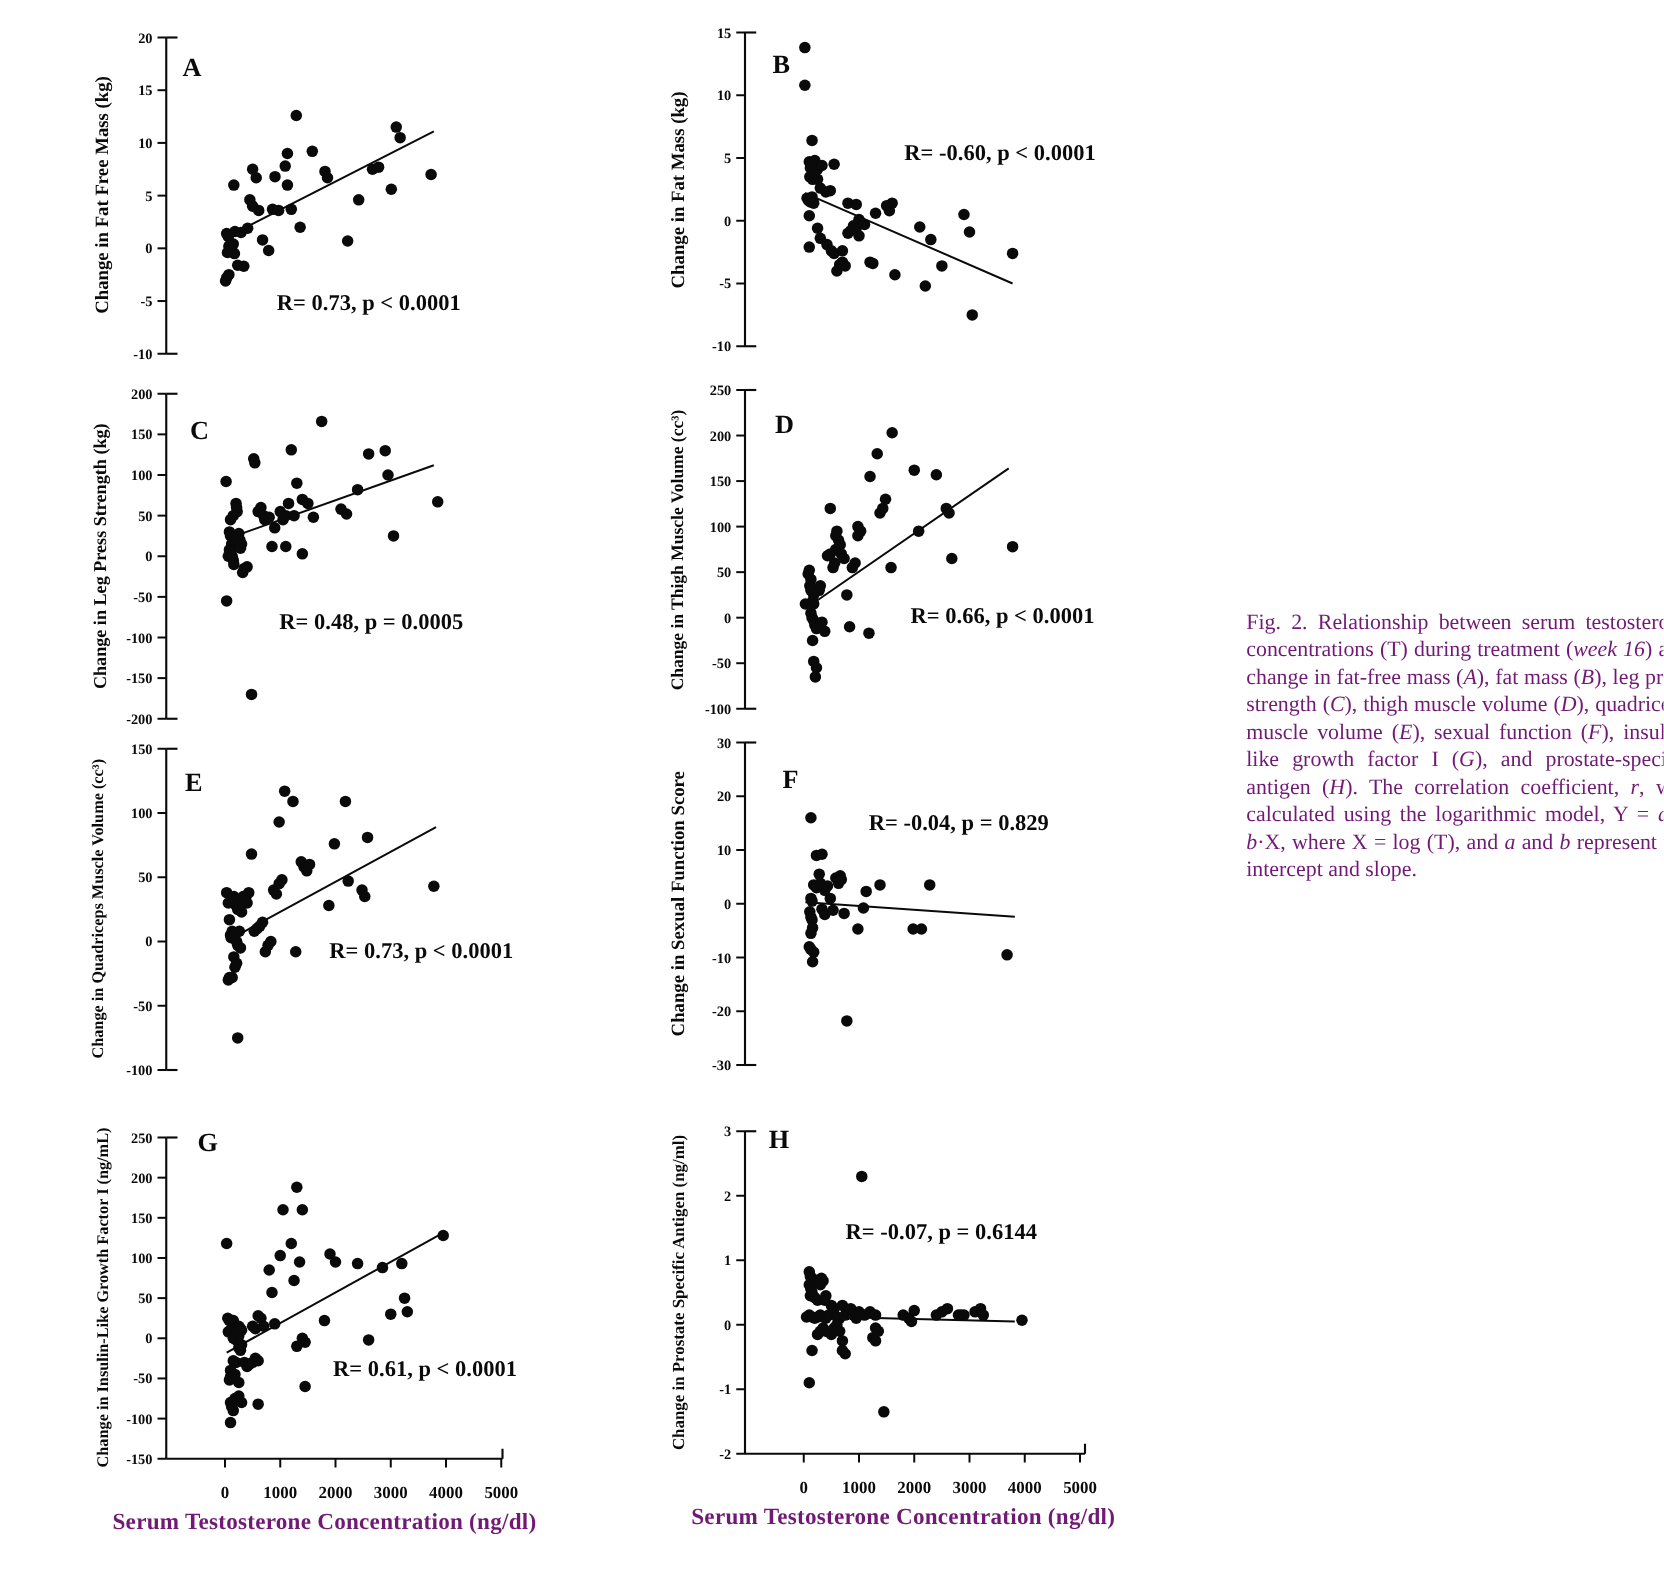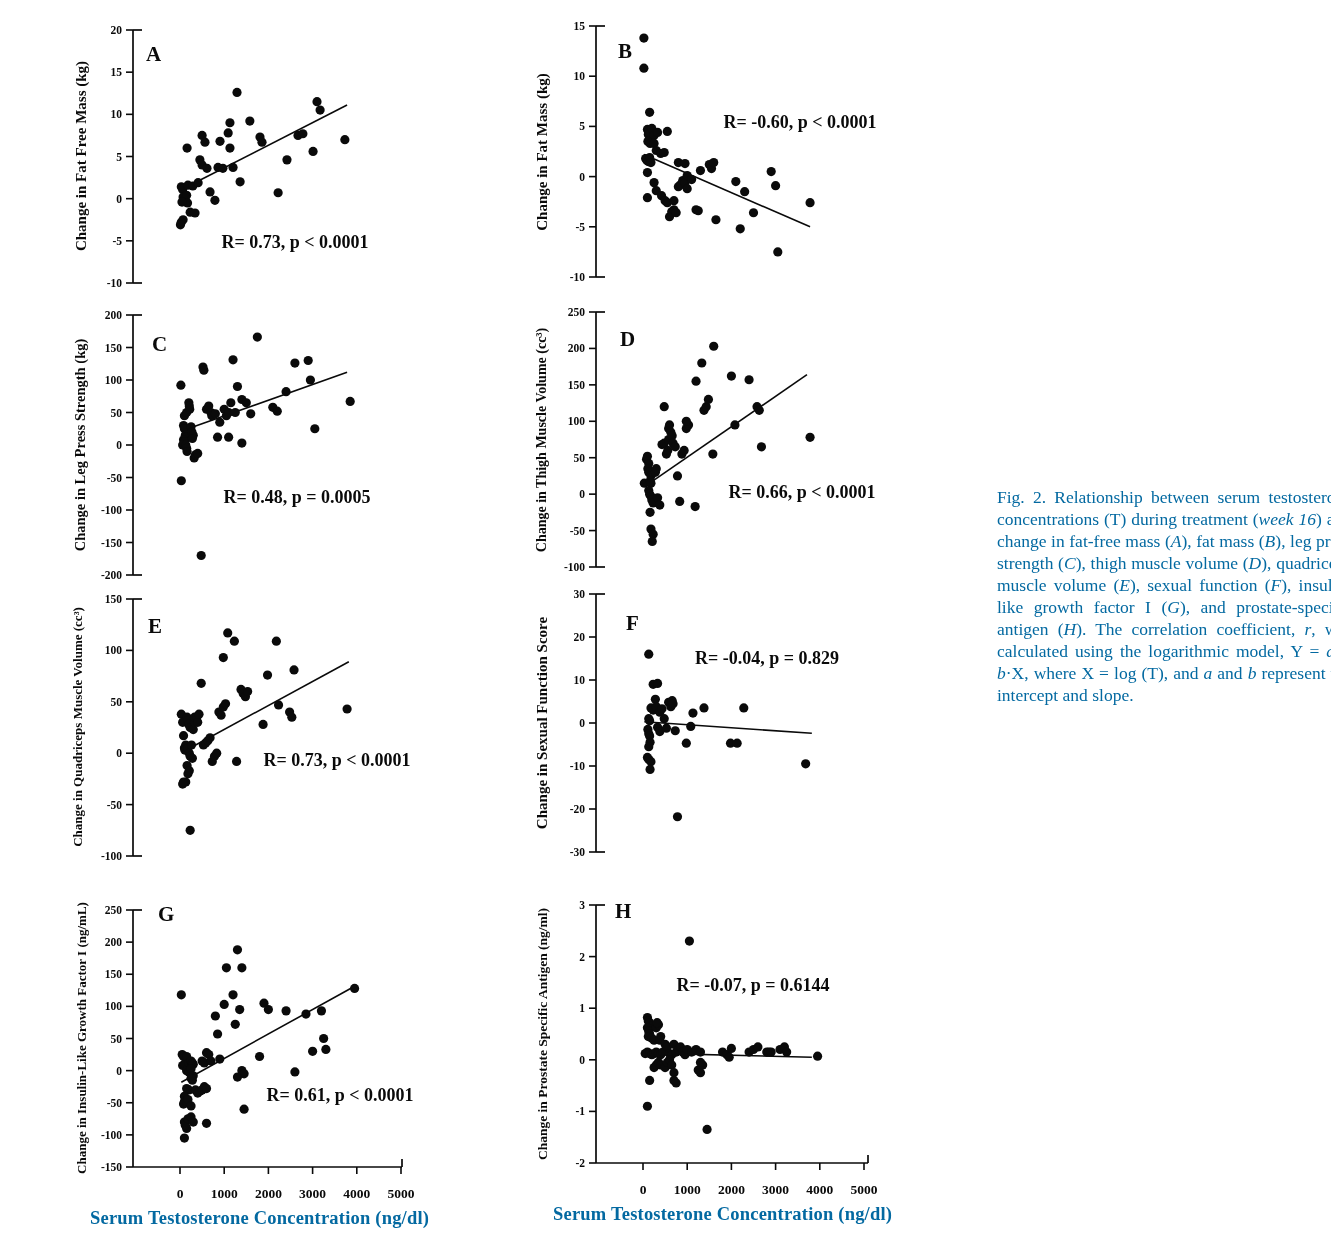--- a/index.html
+++ b/index.html
@@ -1,21 +1,21 @@
 <!DOCTYPE html>
 <html><head>
 <meta charset="utf-8">
 <style>
   html,body{margin:0;padding:0;background:#ffffff;}
   .page{
     position:relative;
     width:1331px;height:1240px;
     background:#ffffff;
     font-family:"Liberation Serif","DejaVu Serif",serif;
-    color:#0369a1;
+    color:#701a75;
     overflow:hidden;
   }
   #figure-canvas{position:absolute;left:0;top:0;width:1331px;height:1260px;}
   .xtitle{
     position:absolute;
     font-weight:bold;
     font-size:18.5px;
     text-align:left;
     letter-spacing:0.2px;
     white-space:nowrap;

